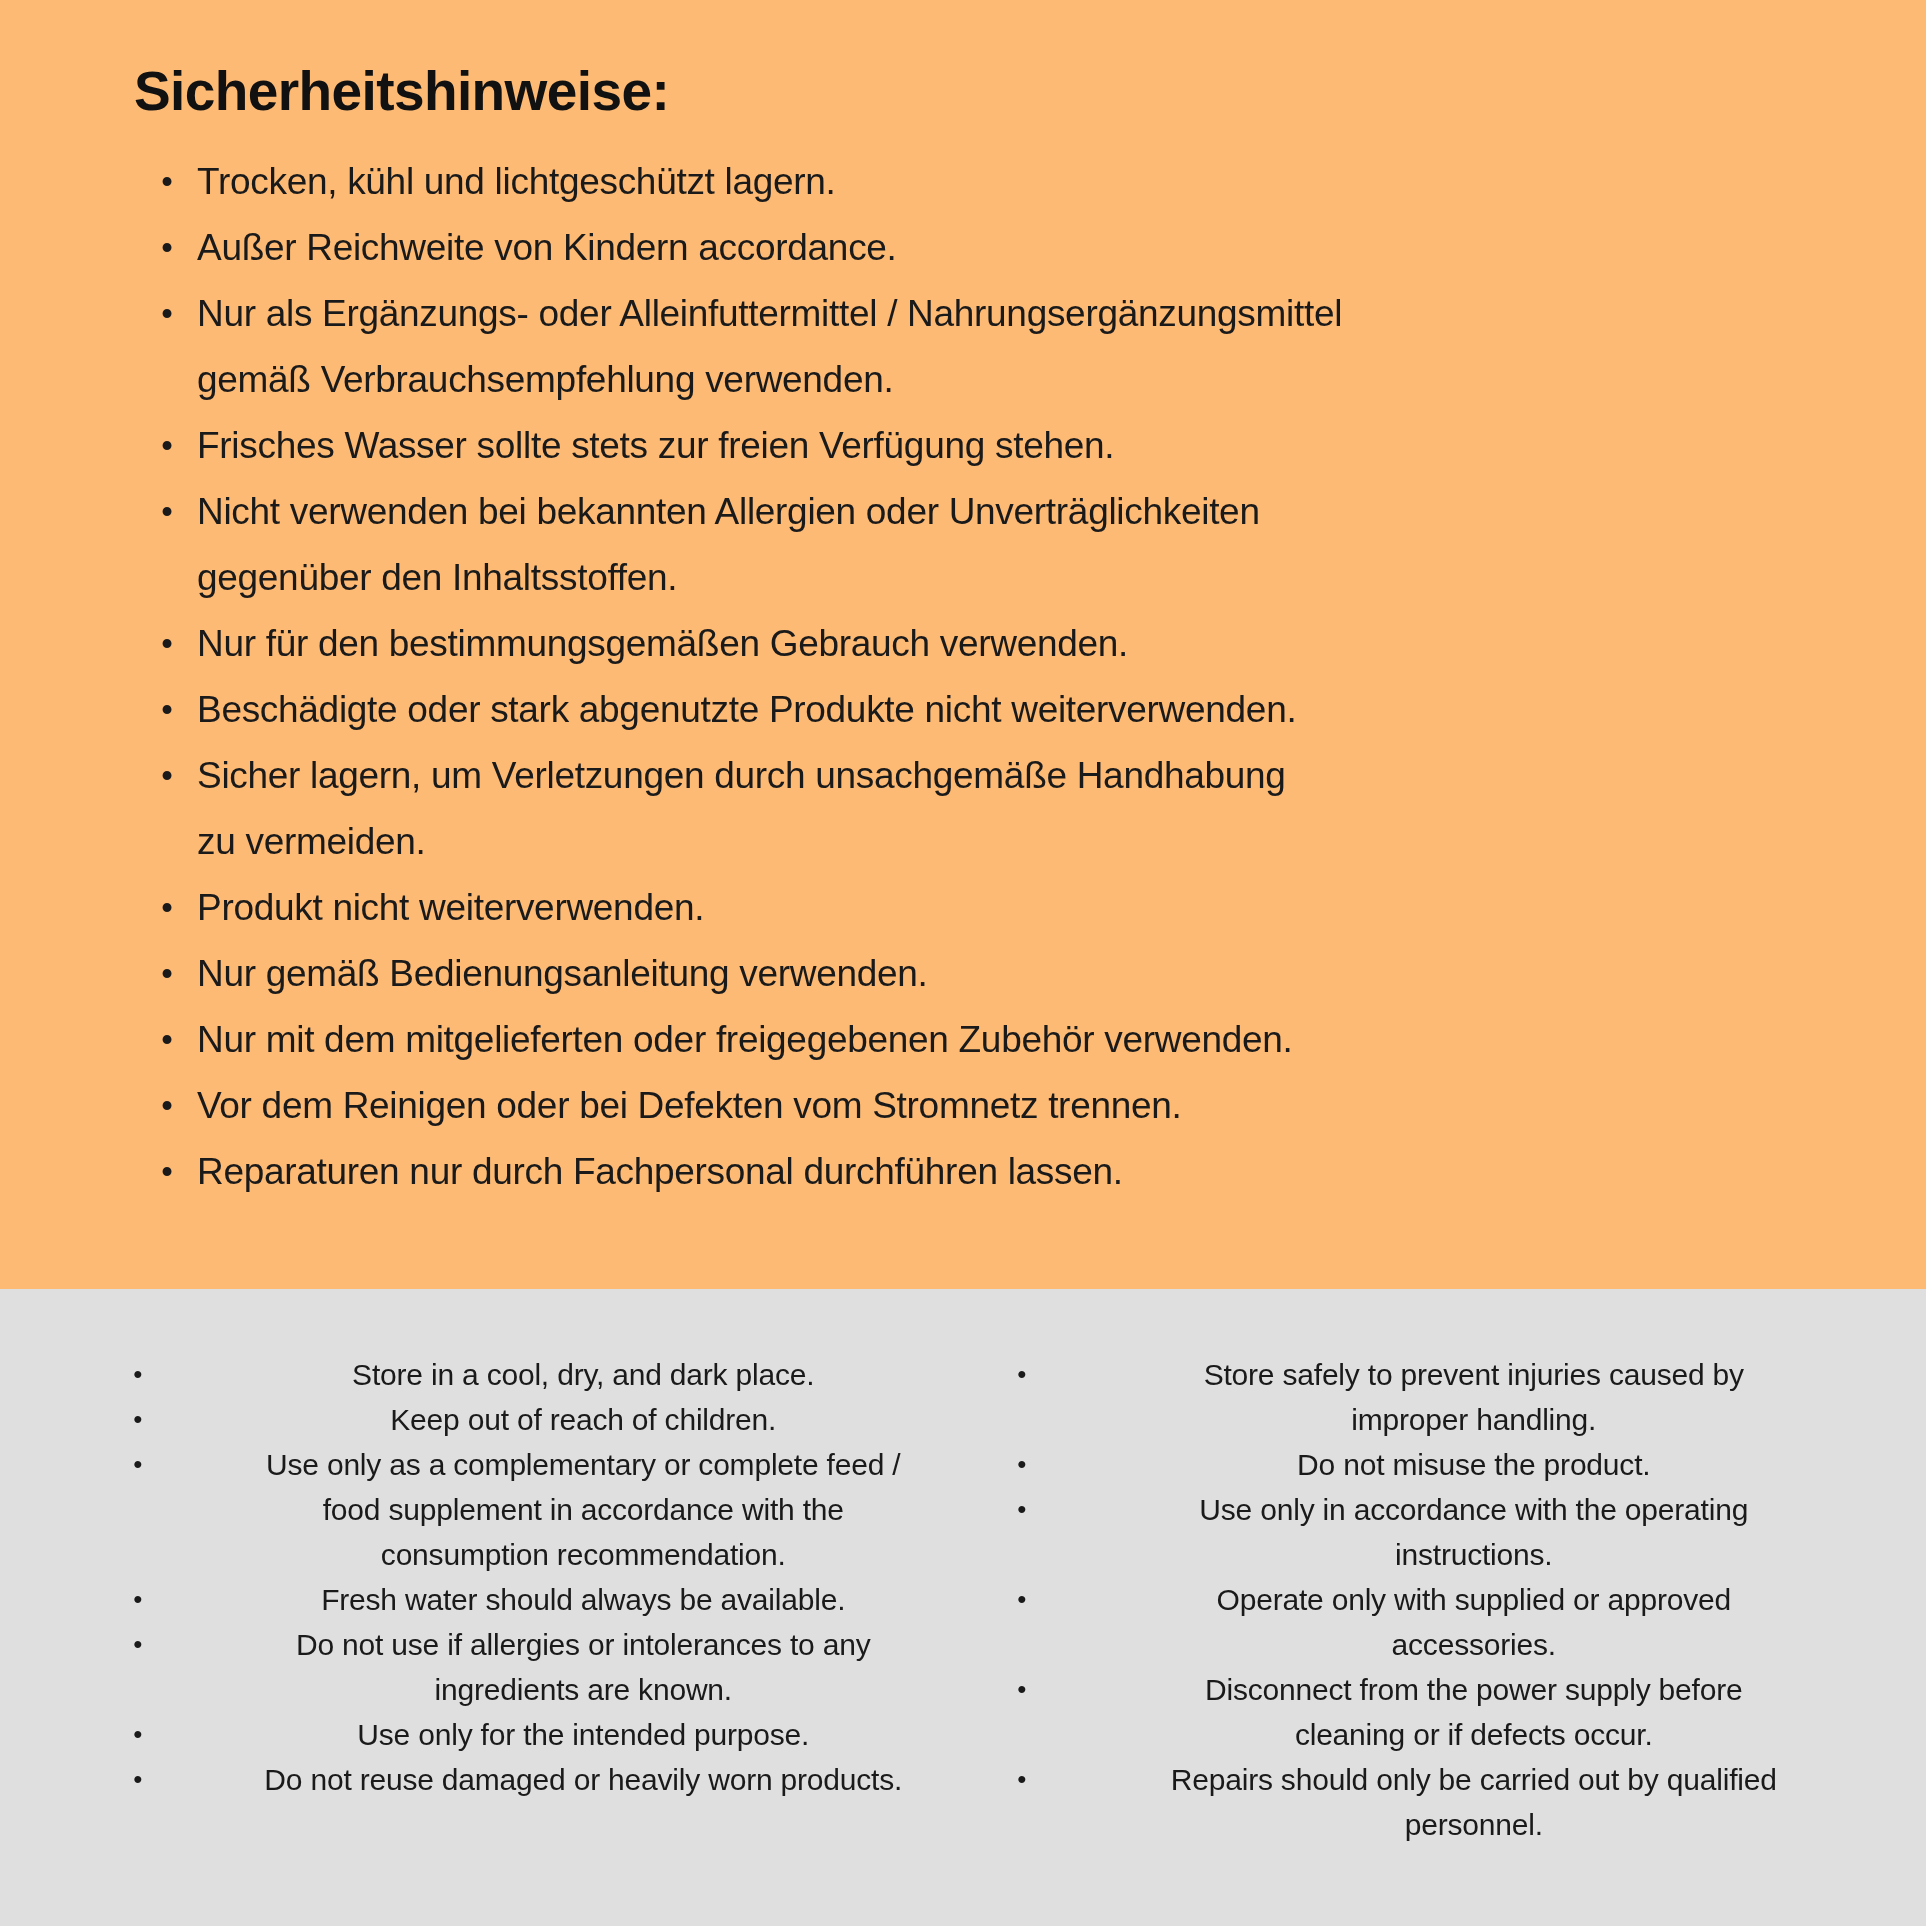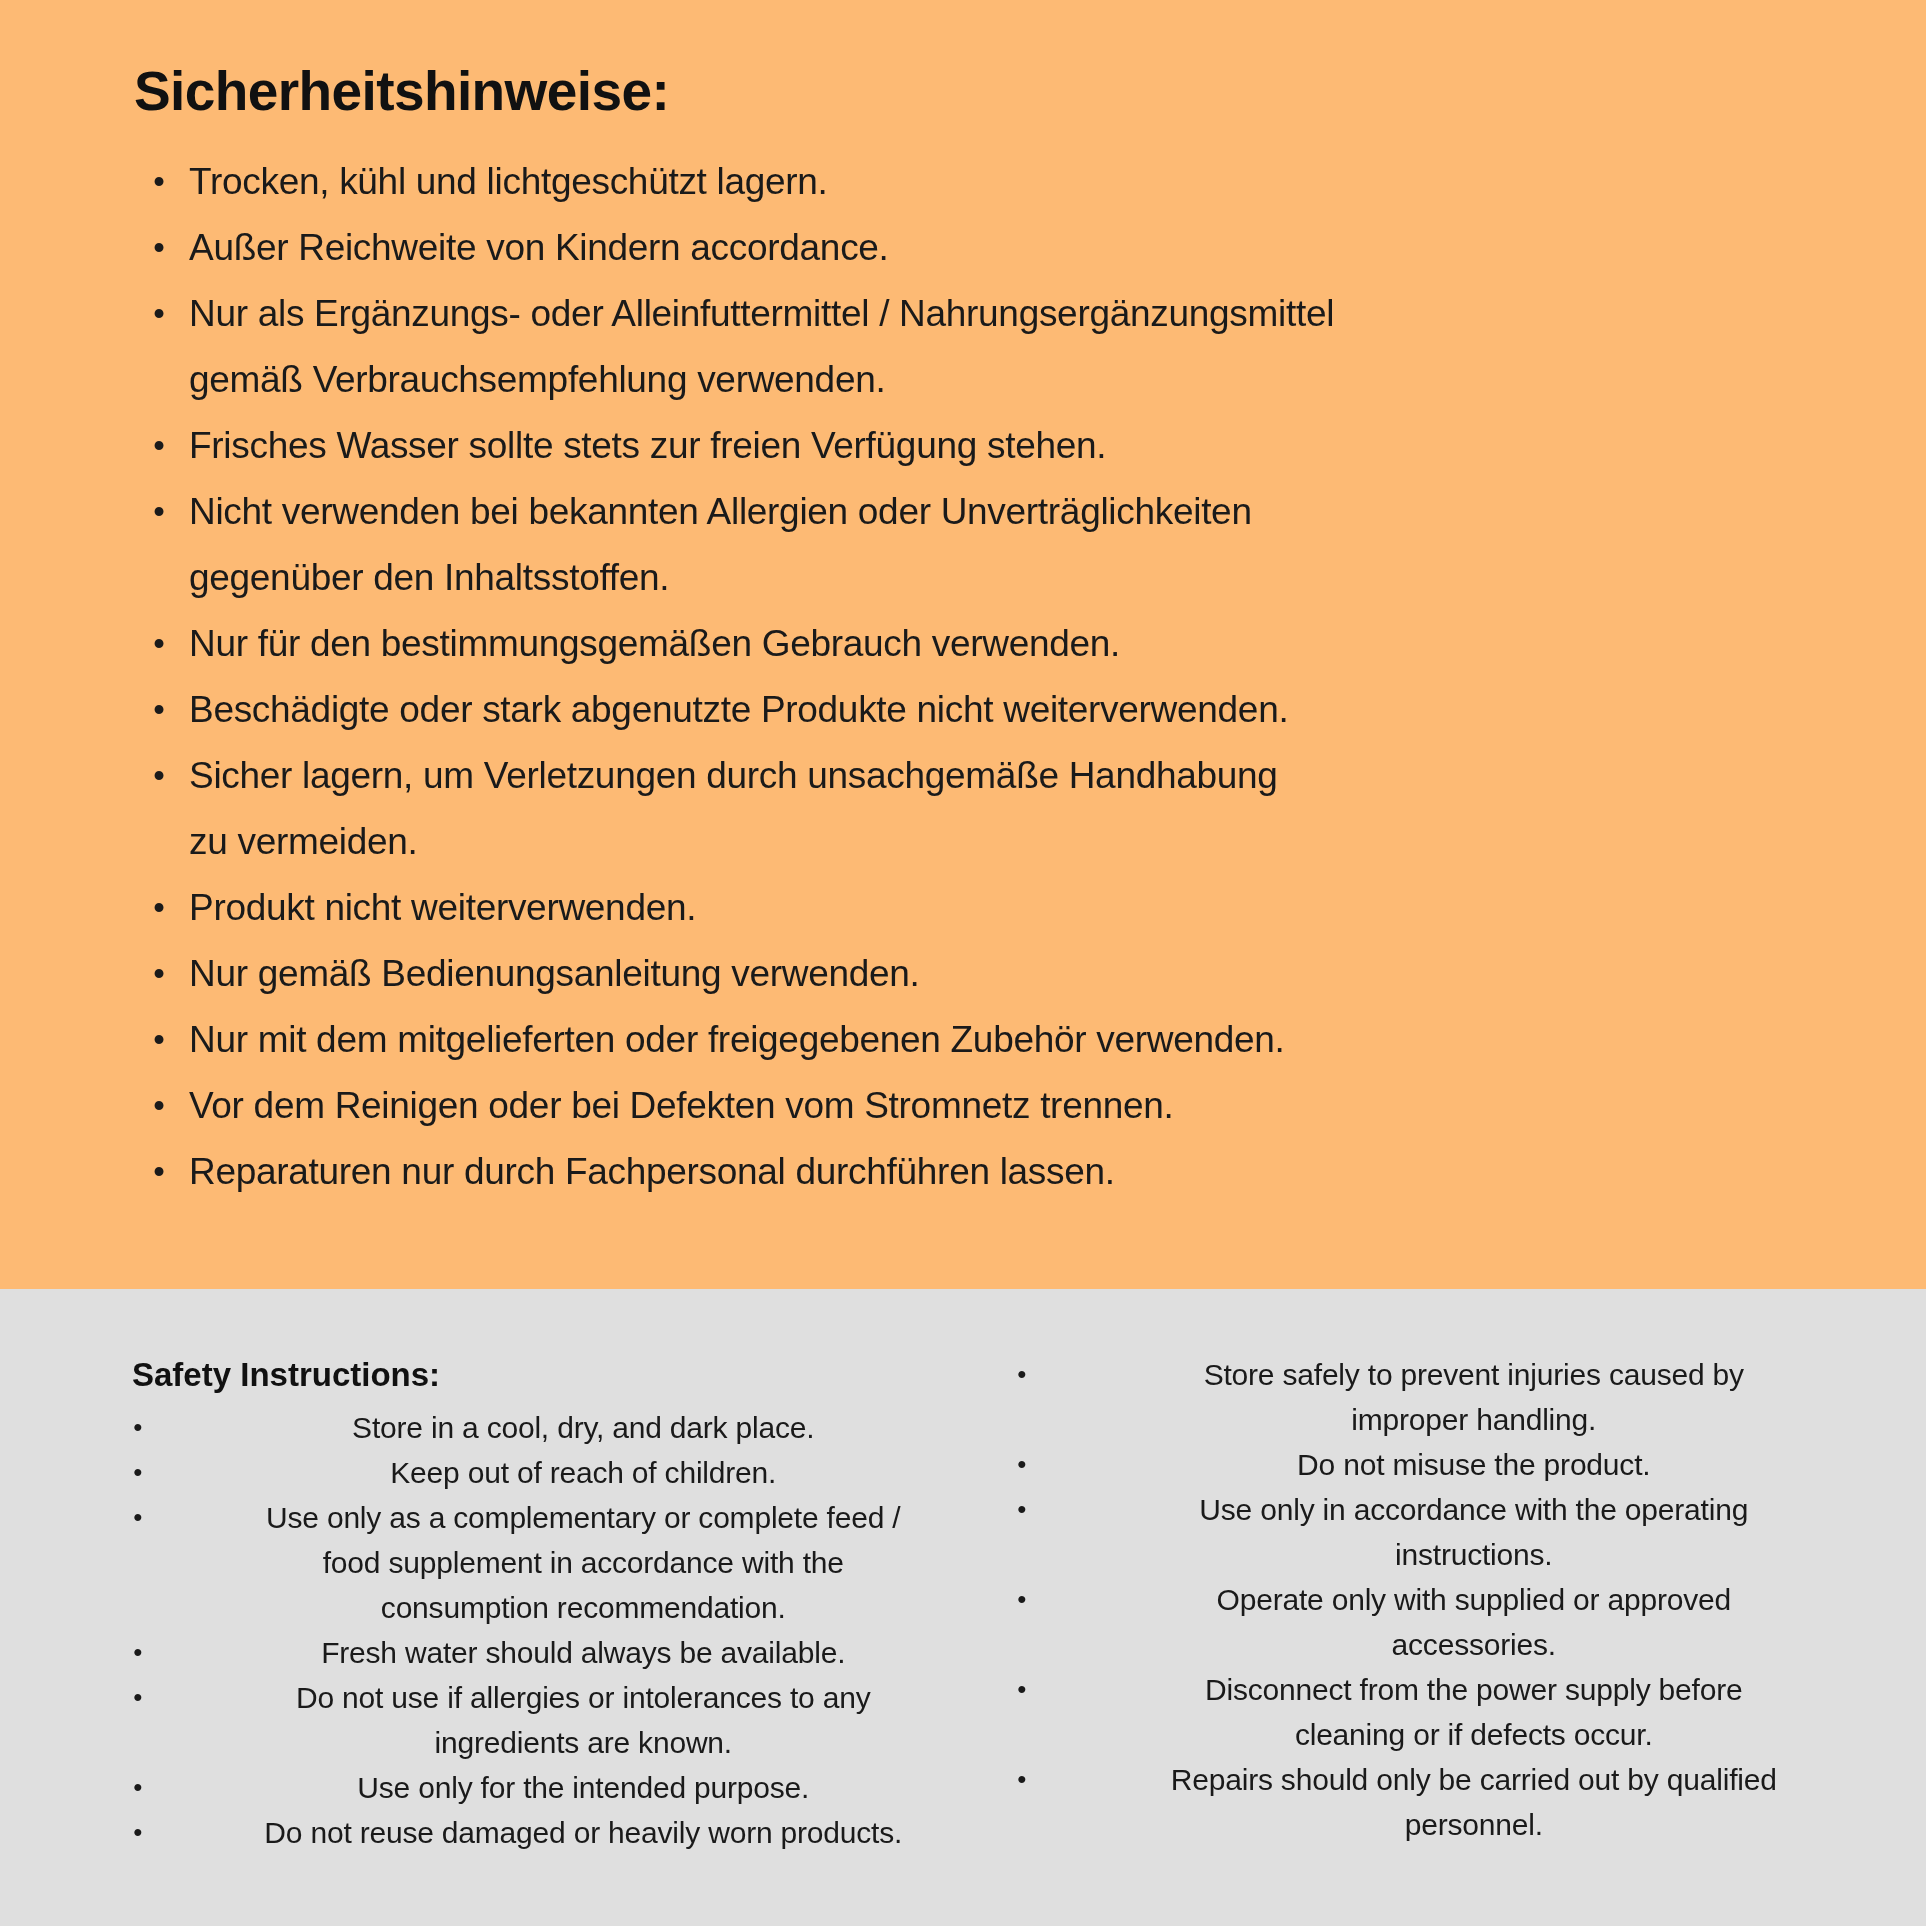--- a/index.html
+++ b/index.html
@@ -23,21 +23,21 @@
     left: 134px;
     top: 56px;
     font-size: 55px;
     line-height: 71px;
     font-weight: 700;
     letter-spacing: -0.6px;
     color: #111111;
   }
   .de-list {
     position: absolute;
-    left: 152px;
+    left: 160px;
     top: 149px;
     width: 1669px;
     list-style: none;
     margin: 0;
     padding: 0;
     font-size: 37px;
     line-height: 66px;
     letter-spacing: -0.3px;
   }
   .de-list li {
@@ -119,21 +119,20 @@
     <li>Produkt nicht weiterverwenden.</li>
     <li>Nur gemäß Bedienungsanleitung verwenden.</li>
     <li>Nur mit dem mitgelieferten oder freigegebenen Zubehör verwenden.</li>
     <li>Vor dem Reinigen oder bei Defekten vom Stromnetz trennen.</li>
     <li>Reparaturen nur durch Fachpersonal durchführen lassen.</li>
   </ul>
 
   <div class="gray-section">
 
     <div class="en-col en-col-left">
-      <div class="en-title">Safety Instructions:</div>
       <ul class="en-list">
         <li>Store in a cool, dry, and dark place.</li>
         <li>Keep out of reach of children.</li>
         <li>Use only as a complementary or complete feed /
 food supplement in accordance with the
 consumption recommendation.</li>
         <li>Fresh water should always be available.</li>
         <li>Do not use if allergies or intolerances to any
 ingredients are known.</li>
         <li>Use only for the intended purpose.</li>

